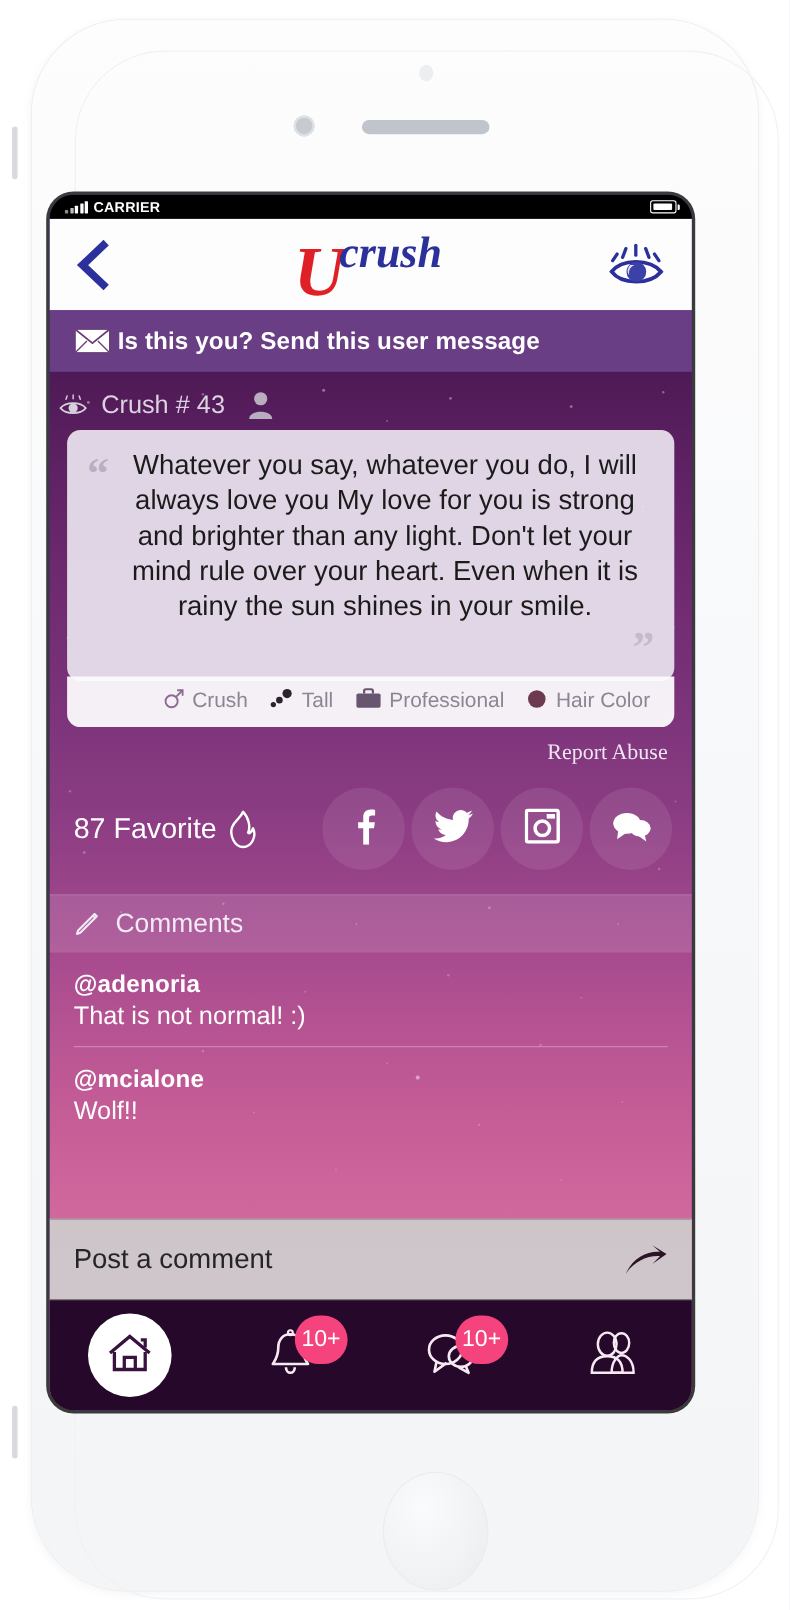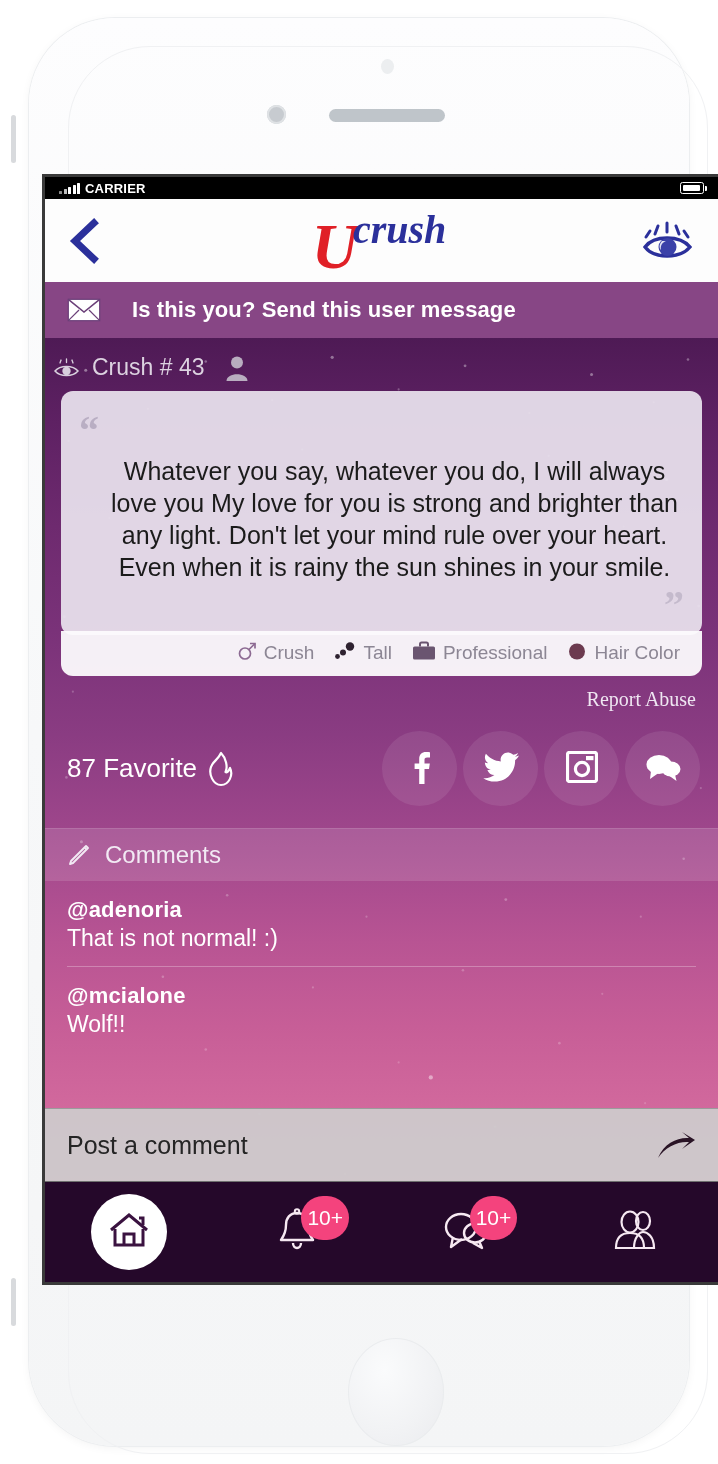--- a/index.html
+++ b/index.html
@@ -56,24 +56,25 @@
     position:absolute; left:319px; top:1320px;
     width:96px; height:108px; border-radius:50%;
     background:radial-gradient(ellipse at 38% 30%,#fafbfc 0%,#f1f2f4 60%,#eaebee 100%);
     box-shadow:inset 0 0 0 1px #eaecee;
   }
 
   
   #screen{
     position:absolute;
     left:45px; top:177px;
-    width:673px; height:1105px;
-    background:#ec4899;
+    width:584px; height:1105px;
+    background:#4c1d95;
     overflow:hidden;
     box-shadow:0 0 0 3px #3a3a3a;
+    border-radius:22px;
   }
 
   
   #status-bar{
     position:relative;
     height:22px; background:#000;
     display:flex; align-items:center;
     padding:0 14px;
   }
   .signal-bars{ display:flex; align-items:flex-end; gap:1.5px; height:11px; }
@@ -120,21 +121,21 @@
     font-style:italic; font-weight:bold;
     font-size:40px; color:#2b309b;
     line-height:.8; position:relative; top:-11px; left:-5px;
   }
   #eye-toggle{ width:56px; height:44px; position:relative; z-index:2; }
 
   
   #message-banner{
     height:56px;
     background:rgba(112,70,128,.82);
-    display:flex; align-items:center; gap:31px;
+    display:flex; align-items:center; gap:6px;
     padding:0 22px;
     position:relative; z-index:3;
   }
   #envelope-icon{ width:34px; height:24px; }
   #message-banner-label{
     color:#fff; font-size:22px; font-weight:bold; letter-spacing:.1px;
   }
 
   
   #content-area{
@@ -190,21 +191,20 @@
   #map-pin-icon{ width:17px; height:22px; }
   #quote-body-row{ display:flex; align-items:flex-start; }
   #quote-open-mark{
     color:#b9aec3; font-size:40px; font-family:"Liberation Serif", serif;
     line-height:.9; margin-right:6px; margin-top:6px; font-weight:bold;
   }
   #quote-text{
     flex:1; text-align:center;
     color:#1b1b1b; font-size:25px; line-height:1.28;
     padding:0 6px;
-    margin-top:48px;
   }
   #quote-close-mark{
     color:#c4bacc; font-size:40px; font-family:"Liberation Serif", serif;
     text-align:right; line-height:.6; margin-top:10px; font-weight:bold;
   }
 
   
   #attributes-strip{
     position:relative; z-index:2;
     margin:-4px 16px 0 16px;

